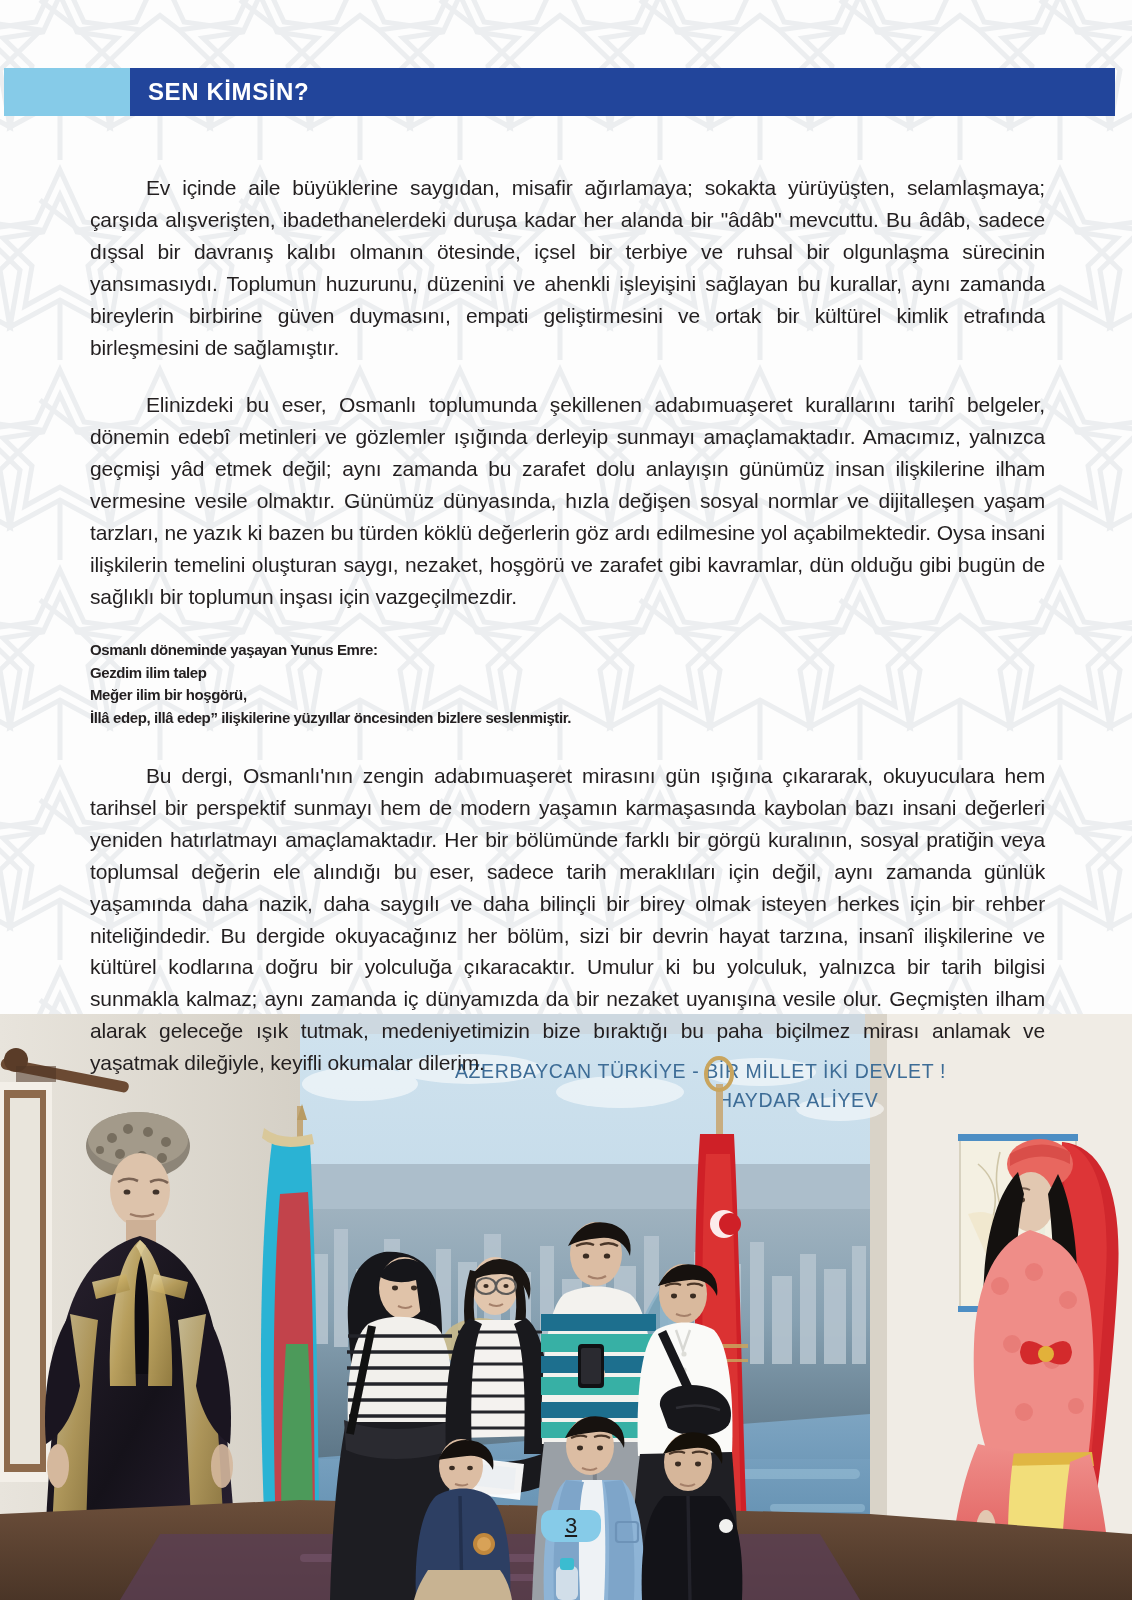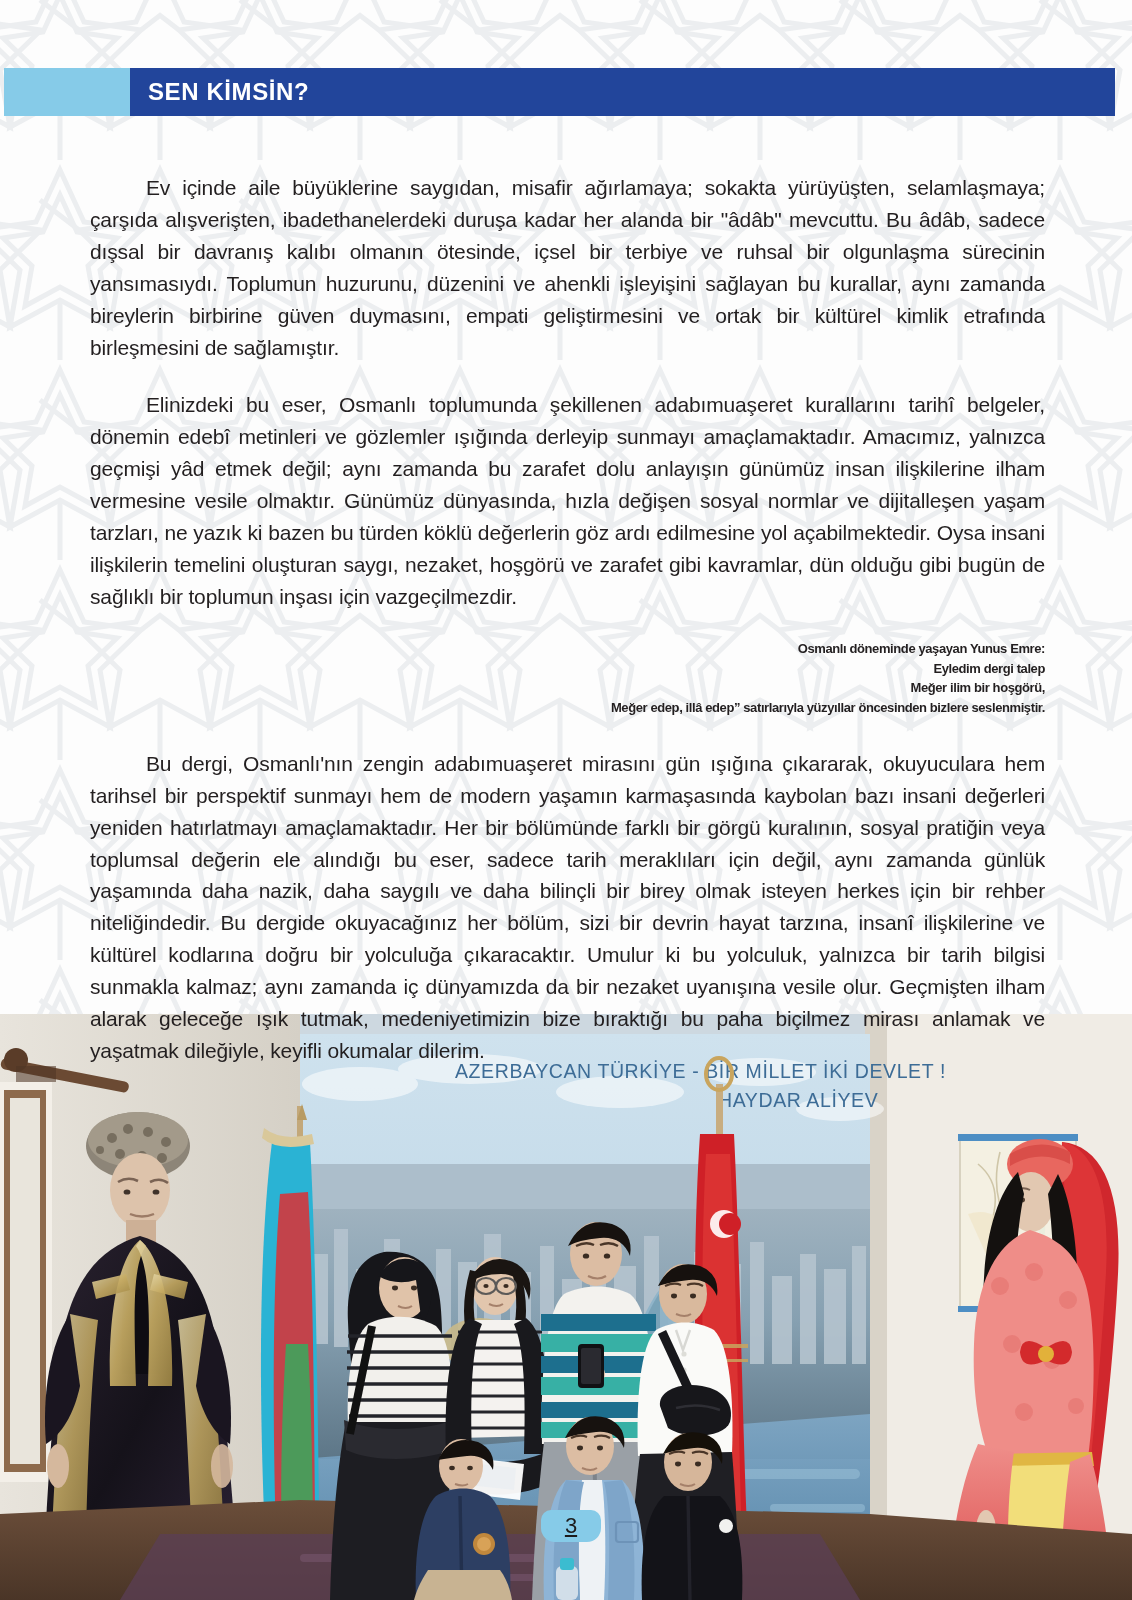--- a/index.html
+++ b/index.html
@@ -47,23 +47,23 @@
     font-size:21px;
     line-height:1.52;
     margin:0 0 26px 0;
     font-family:"Liberation Sans", sans-serif;
     letter-spacing:-0.15px;
     font-weight:500;
   }
   .para.indent{text-indent:56px;}
   .poem{
     margin:0 0 30px 0;
-    font-size:13px;
+    font-size:15px;
     line-height:1.52;
-    text-align:right;
+    text-align:left;
     font-weight:600;
     letter-spacing:-0.4px;
   }
   .poem div{white-space:nowrap;}
 
   
   .photo{
     position:absolute;left:0;top:1014px;width:1132px;height:586px;
     z-index:4;overflow:hidden;background:#b9c6cf;
   }
@@ -115,23 +115,23 @@
 </div>
 
 <div class="article">
 
   <p class="para indent">Ev içinde aile büyüklerine saygıdan, misafir ağırlamaya; sokakta yürüyüşten, selamlaşmaya; çarşıda alışverişten, ibadethanelerdeki duruşa kadar her alanda bir "âdâb" mevcuttu. Bu âdâb, sadece dışsal bir davranış kalıbı olmanın ötesinde, içsel bir terbiye ve ruhsal bir olgunlaşma sürecinin yansımasıydı. Toplumun huzurunu, düzenini ve ahenkli işleyişini sağlayan bu kurallar, aynı zamanda bireylerin birbirine güven duymasını, empati geliştirmesini ve ortak bir kültürel kimlik etrafında birleşmesini de sağlamıştır.</p>
 
   <p class="para indent">Elinizdeki bu eser, Osmanlı toplumunda şekillenen adabımuaşeret kurallarını tarihî belgeler, dönemin edebî metinleri ve gözlemler ışığında derleyip sunmayı amaçlamaktadır. Amacımız, yalnızca geçmişi yâd etmek değil; aynı zamanda bu zarafet dolu anlayışın günümüz insan ilişkilerine ilham vermesine vesile olmaktır. Günümüz dünyasında, hızla değişen sosyal normlar ve dijitalleşen yaşam tarzları, ne yazık ki bazen bu türden köklü değerlerin göz ardı edilmesine yol açabilmektedir. Oysa insani ilişkilerin temelini oluşturan saygı, nezaket, hoşgörü ve zarafet gibi kavramlar, dün olduğu gibi bugün de sağlıklı bir toplumun inşası için vazgeçilmezdir.</p>
 
   <div class="poem">
     <div>Osmanlı döneminde yaşayan Yunus Emre:</div>
-    <div>Eyledim dergi talep</div>
+    <div>Gezdim ilim talep</div>
     <div>Meğer ilim bir hoşgörü,</div>
-    <div>Meğer edep, illâ edep” satırlarıyla yüzyıllar öncesinden bizlere seslenmiştir.</div>
+    <div>İllâ edep, illâ edep” ilişkilerine yüzyıllar öncesinden bizlere seslenmiştir.</div>
   </div>
 
   <p class="para indent">Bu dergi, Osmanlı'nın zengin adabımuaşeret mirasını gün ışığına çıkararak, okuyuculara hem tarihsel bir perspektif sunmayı hem de modern yaşamın karmaşasında kaybolan bazı insani değerleri yeniden hatırlatmayı amaçlamaktadır. Her bir bölümünde farklı bir görgü kuralının, sosyal pratiğin veya toplumsal değerin ele alındığı bu eser, sadece tarih meraklıları için değil, aynı zamanda günlük yaşamında daha nazik, daha saygılı ve daha bilinçli bir birey olmak isteyen herkes için bir rehber niteliğindedir. Bu dergide okuyacağınız her bölüm, sizi bir devrin hayat tarzına, insanî ilişkilerine ve kültürel kodlarına doğru bir yolculuğa çıkaracaktır. Umulur ki bu yolculuk, yalnızca bir tarih bilgisi sunmakla kalmaz; aynı zamanda iç dünyamızda da bir nezaket uyanışına vesile olur. Geçmişten ilham alarak geleceğe ışık tutmak, medeniyetimizin bize bıraktığı bu paha biçilmez mirası anlamak ve yaşatmak dileğiyle, keyifli okumalar dilerim.</p>
 </div>
 
 <div class="photo">
   <svg viewBox="0 0 1132 586" xmlns="http://www.w3.org/2000/svg">
     <defs>
       <linearGradient id="skyG" x1="0" y1="0" x2="0" y2="1">
         <stop offset="0%" stop-color="#cfe2ee"></stop>

